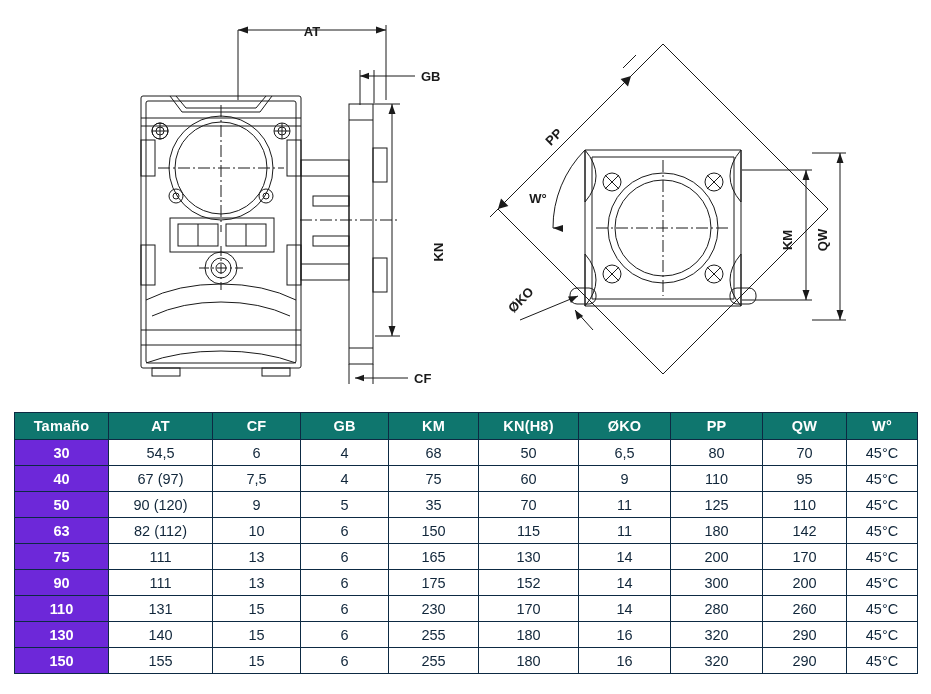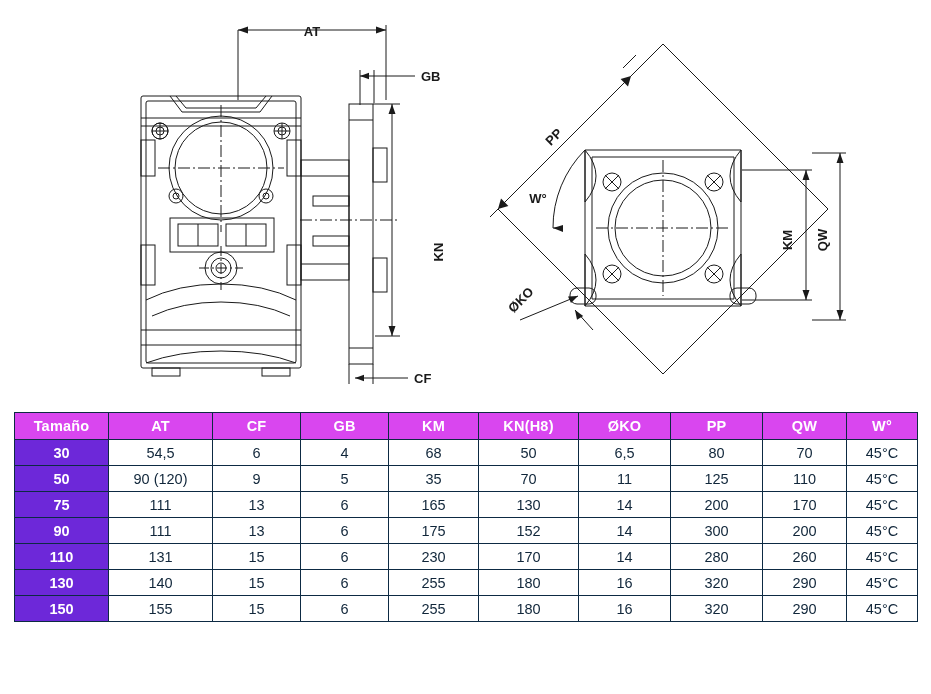--- a/index.html
+++ b/index.html
@@ -53,21 +53,21 @@
   table.spec th, table.spec td {
     border: 1px solid #0d2a43;
     text-align: center;
     font-size: 14.5px;
     height: 25px;
     padding: 0;
     color: #10263a;
     background: #ffffff;
   }
   table.spec thead th {
-    background: #d946ef;
+    background: #0f766e;
     color: #ffffff;
     font-weight: bold;
     font-size: 14.5px;
     height: 26px;
     letter-spacing: 0.2px;
   }
   table.spec tbody td.size-cell {
     background: #6d28d9;
     color: #ffffff;
     font-weight: bold;
@@ -296,32 +296,56 @@
           <td>6</td>
           <td>4</td>
           <td>68</td>
           <td>50</td>
           <td>6,5</td>
           <td>80</td>
           <td>70</td>
           <td>45°C</td>
         </tr>
         <tr>
+          <td class="size-cell">40</td>
+          <td>67 (97)</td>
+          <td>7,5</td>
+          <td>4</td>
+          <td>75</td>
+          <td>60</td>
+          <td>9</td>
+          <td>110</td>
+          <td>95</td>
+          <td>45°C</td>
+        </tr>
+        <tr>
           <td class="size-cell">50</td>
           <td>90 (120)</td>
           <td>9</td>
           <td>5</td>
           <td>35</td>
           <td>70</td>
           <td>11</td>
           <td>125</td>
           <td>110</td>
           <td>45°C</td>
         </tr>
         <tr>
+          <td class="size-cell">63</td>
+          <td>82 (112)</td>
+          <td>10</td>
+          <td>6</td>
+          <td>150</td>
+          <td>115</td>
+          <td>11</td>
+          <td>180</td>
+          <td>142</td>
+          <td>45°C</td>
+        </tr>
+        <tr>
           <td class="size-cell">75</td>
           <td>111</td>
           <td>13</td>
           <td>6</td>
           <td>165</td>
           <td>130</td>
           <td>14</td>
           <td>200</td>
           <td>170</td>
           <td>45°C</td>

